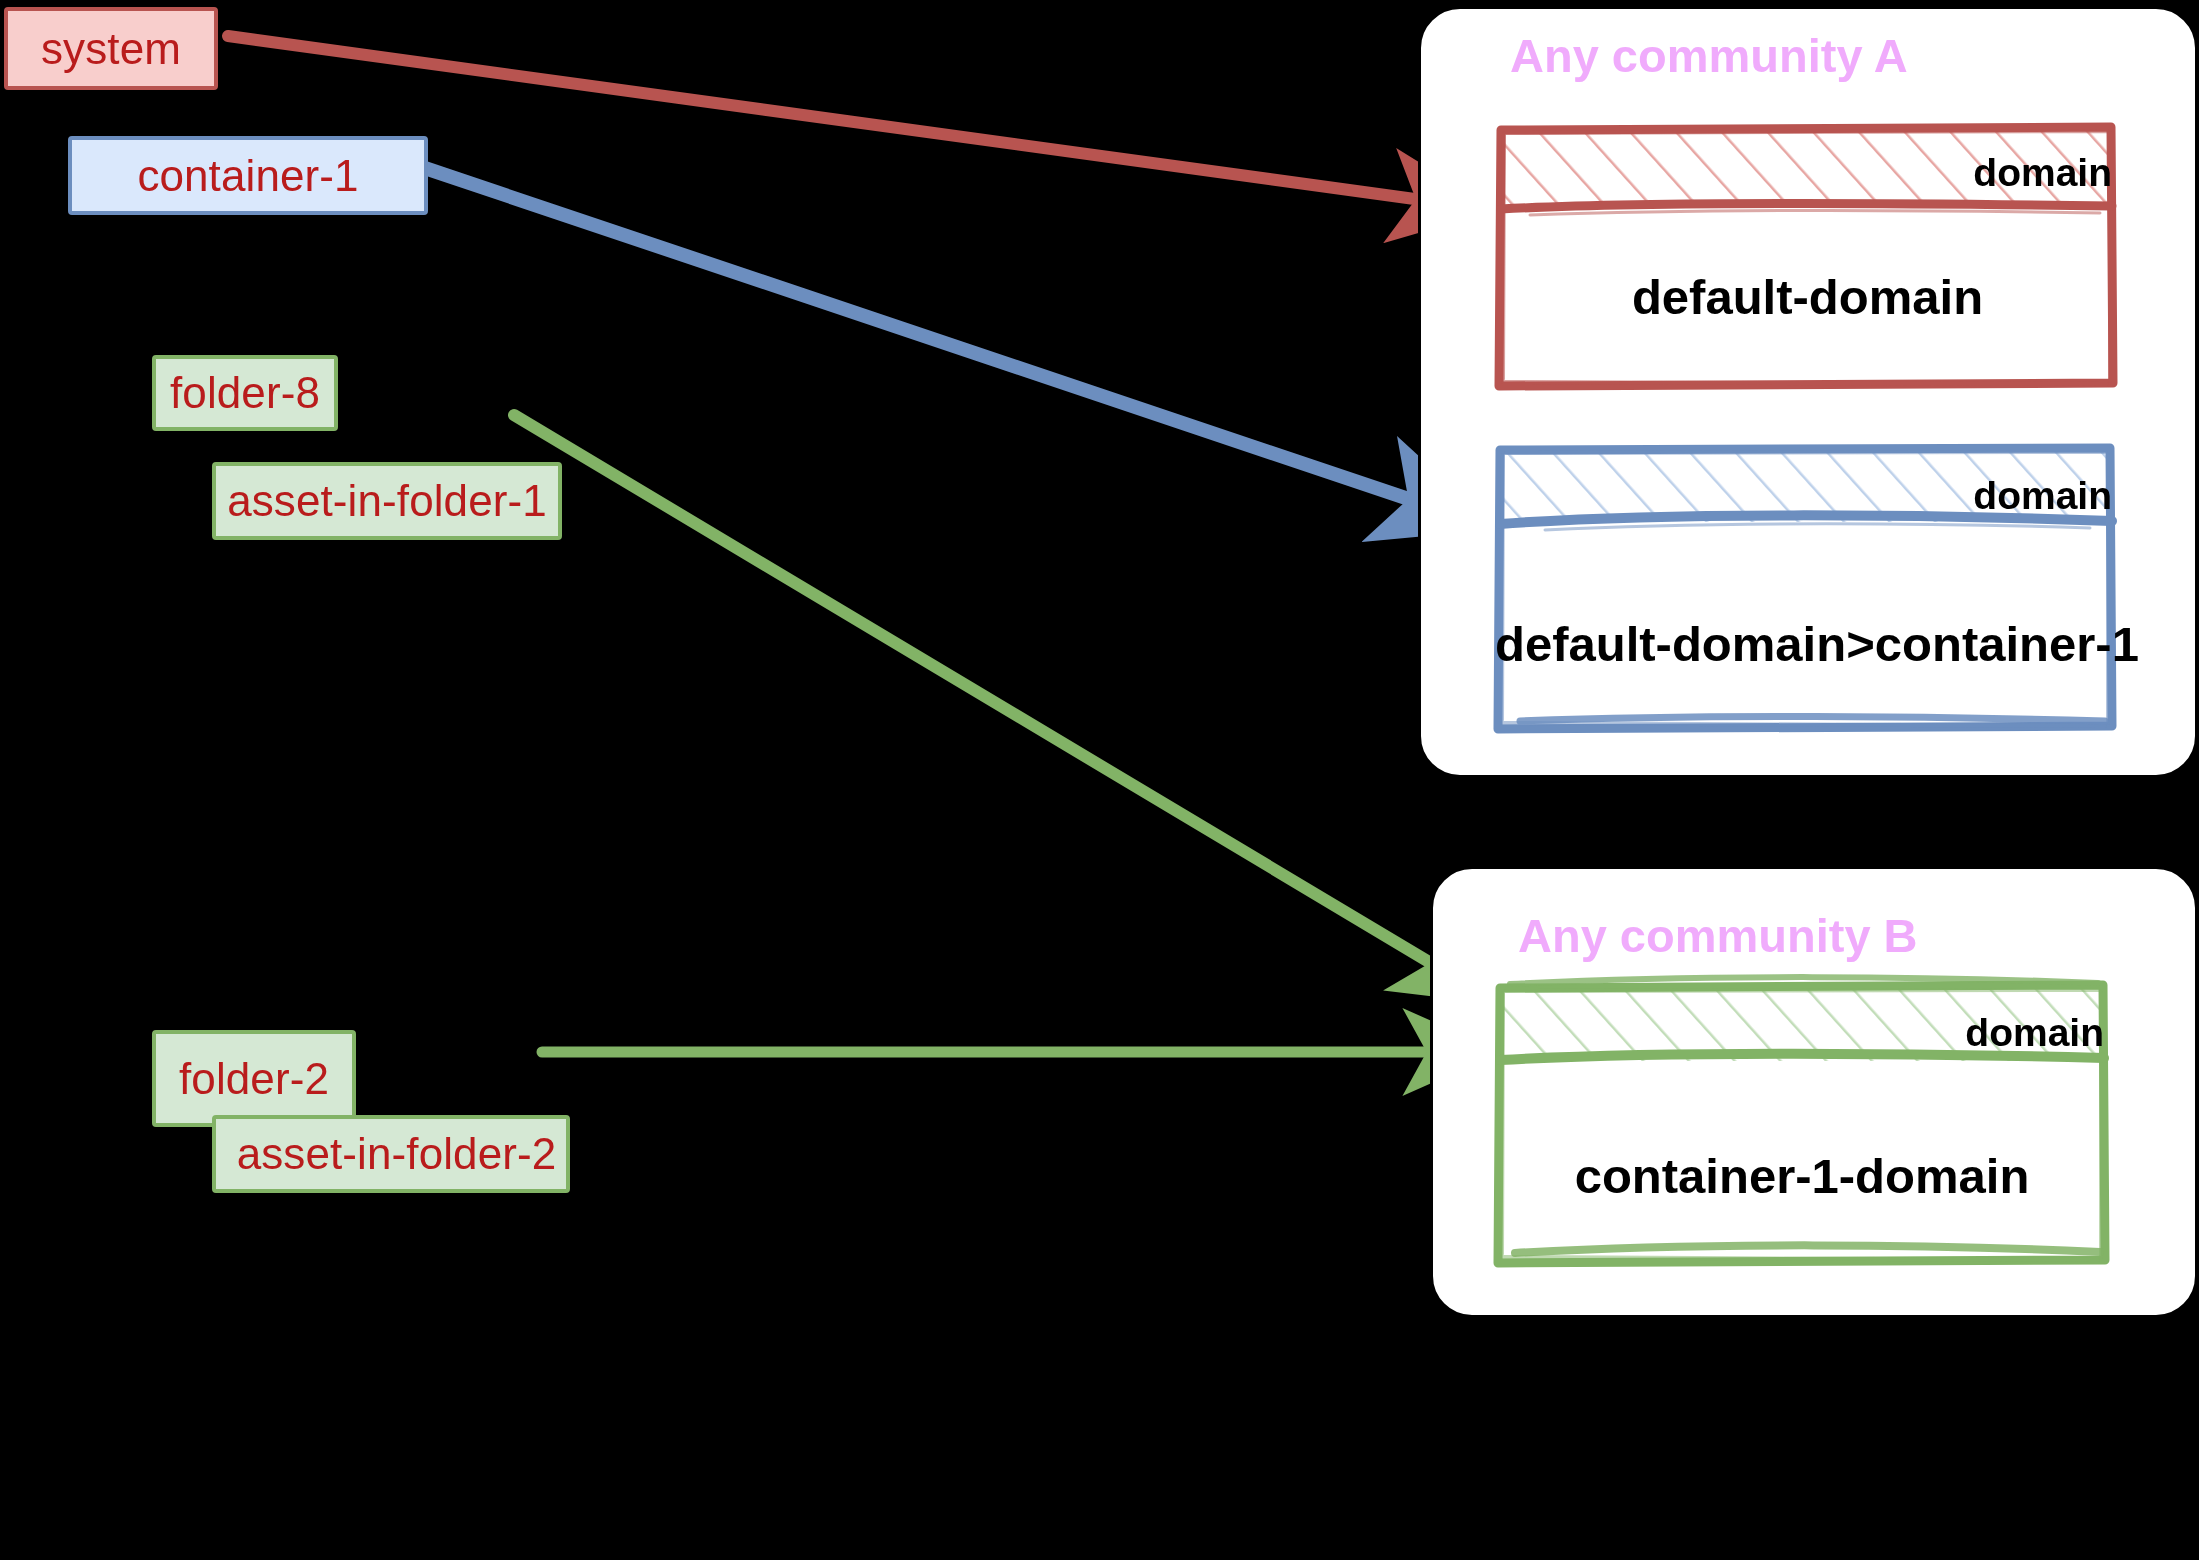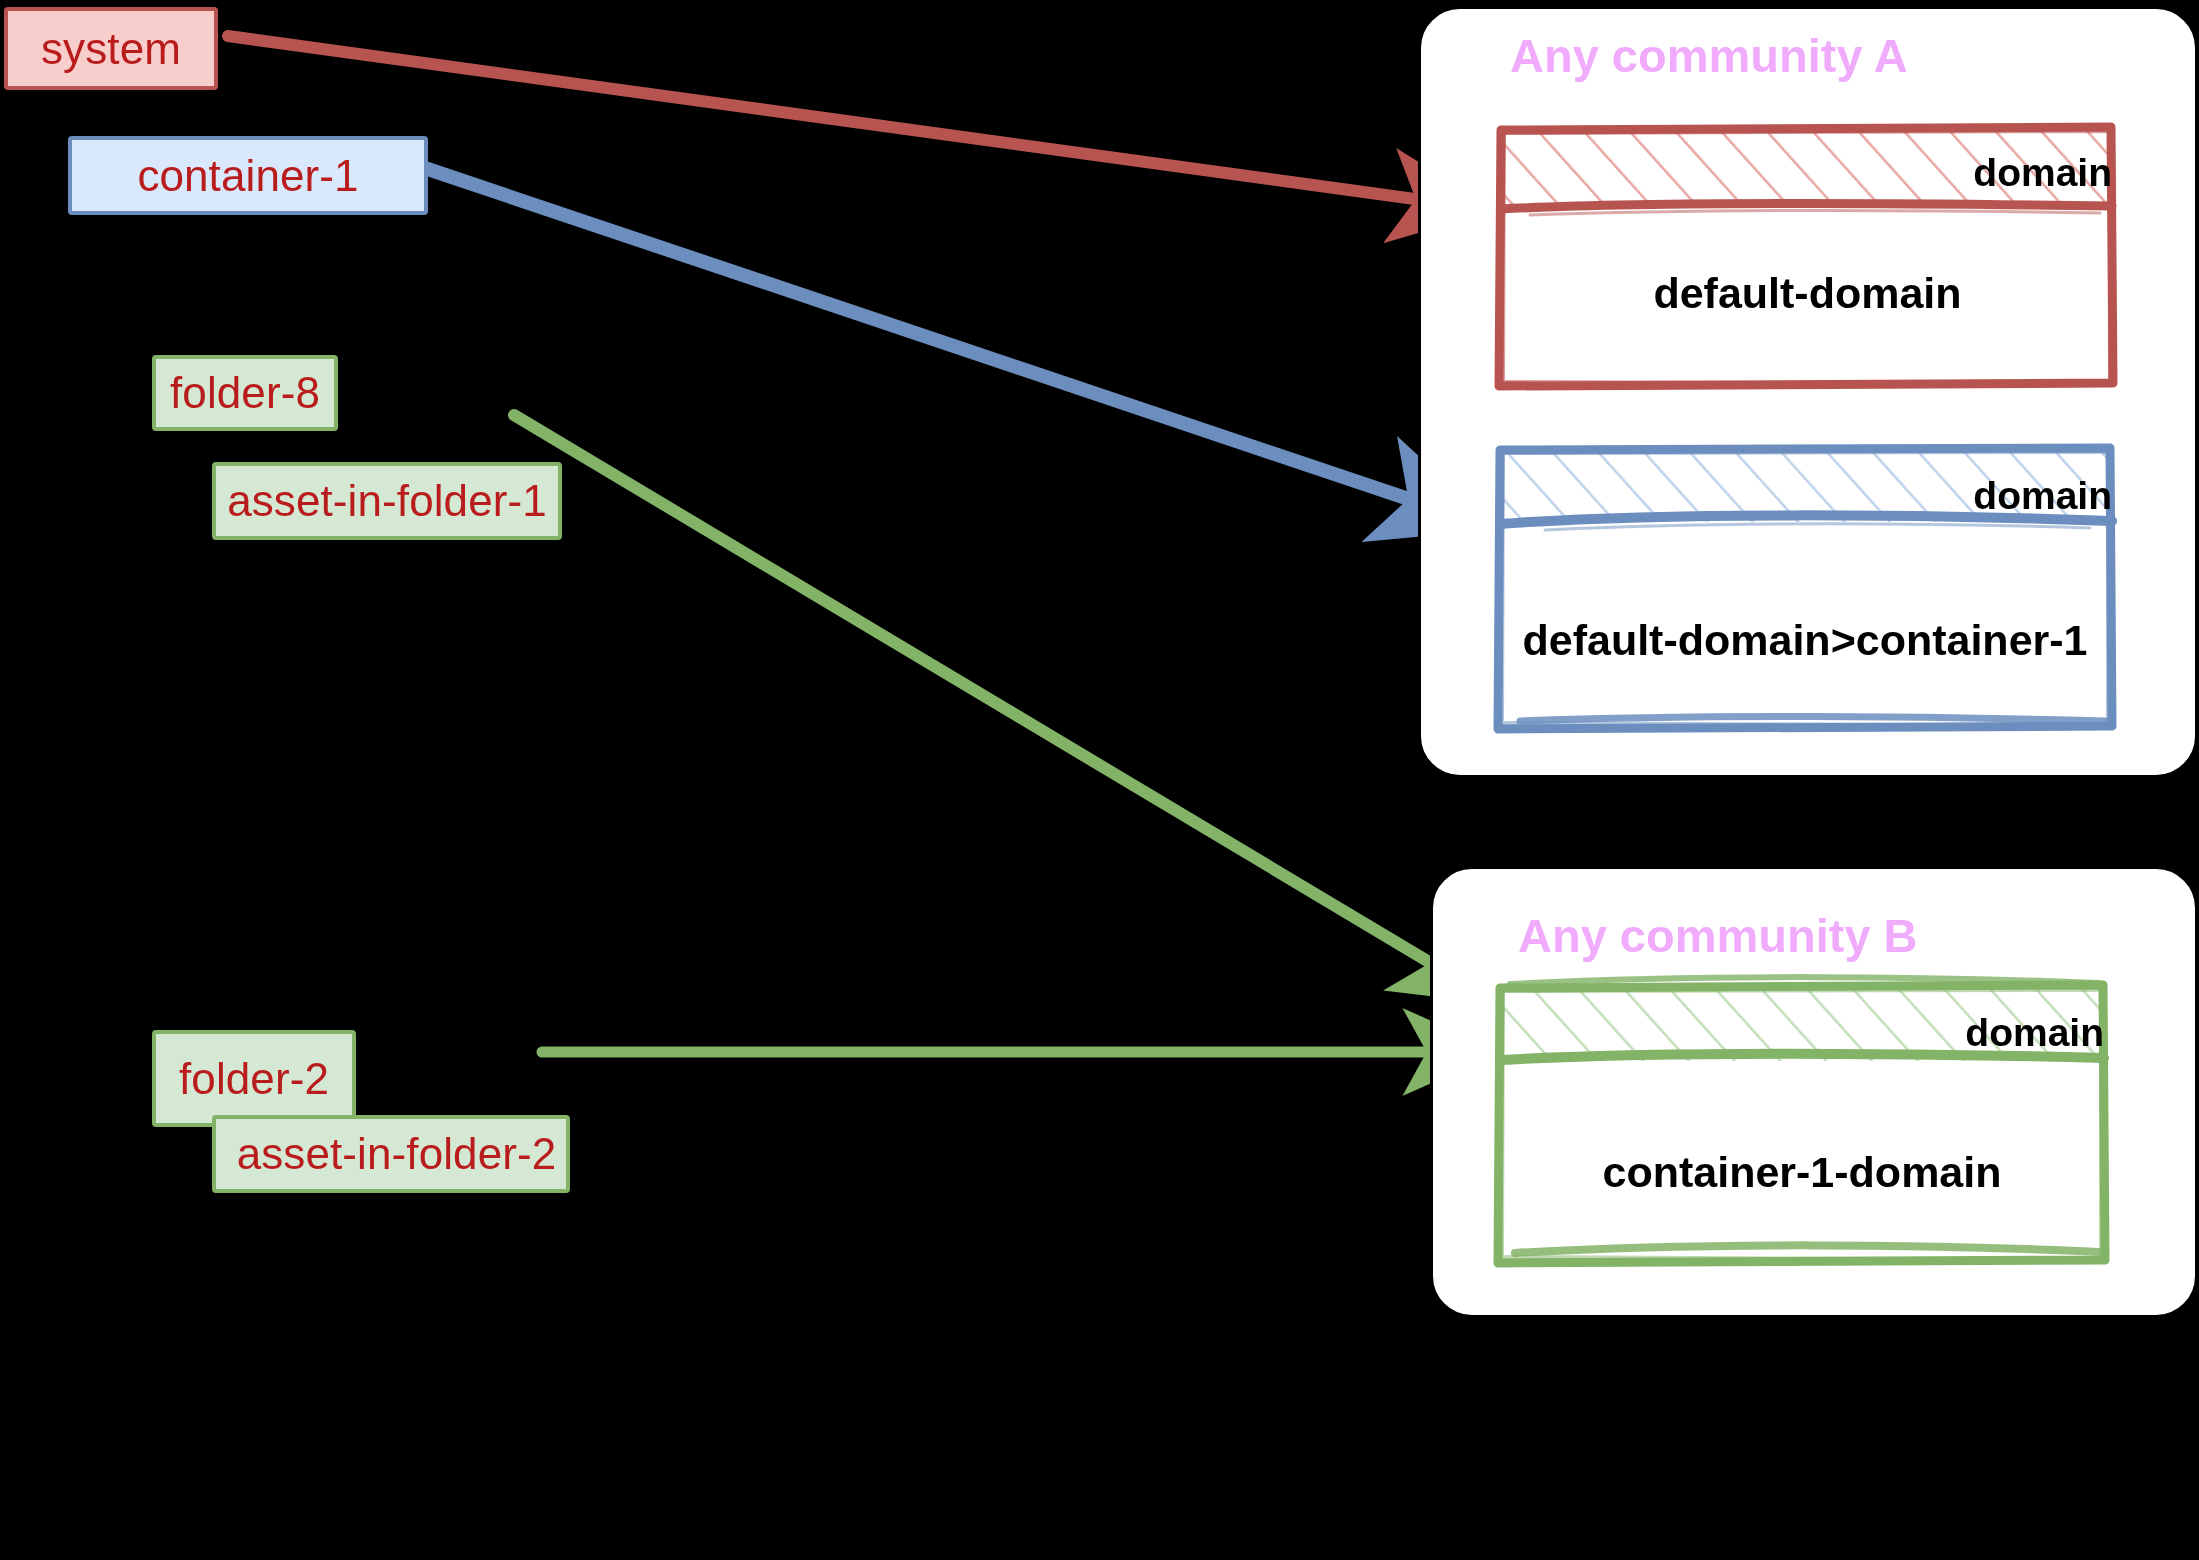--- a/index.html
+++ b/index.html
@@ -69,21 +69,21 @@
   .domain-label {
     position: absolute;
     font-size: 39px;
     color: #000000;
     white-space: nowrap;
     text-align: right;
     font-weight: bold;
   }
   .domain-name {
     position: absolute;
-    font-size: 43px;
+    font-size: 49px;
     font-weight: bold;
     color: #000000;
     white-space: nowrap;
     text-align: center;
   }
 </style>
 </head>
 <body>
 
 <div id="stage">

